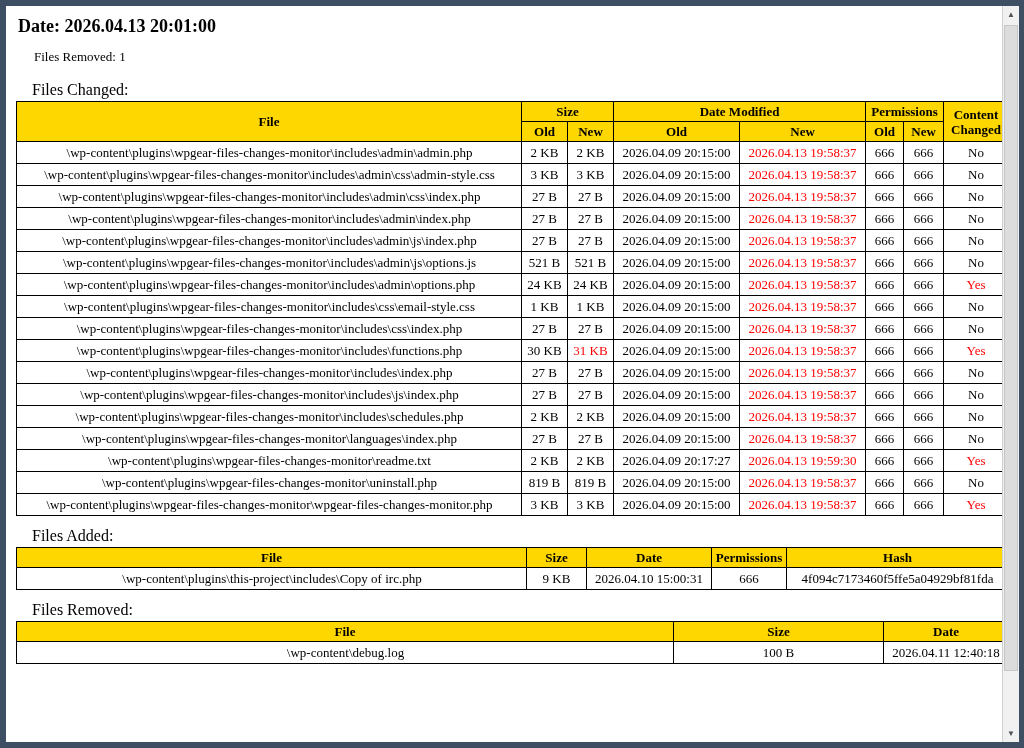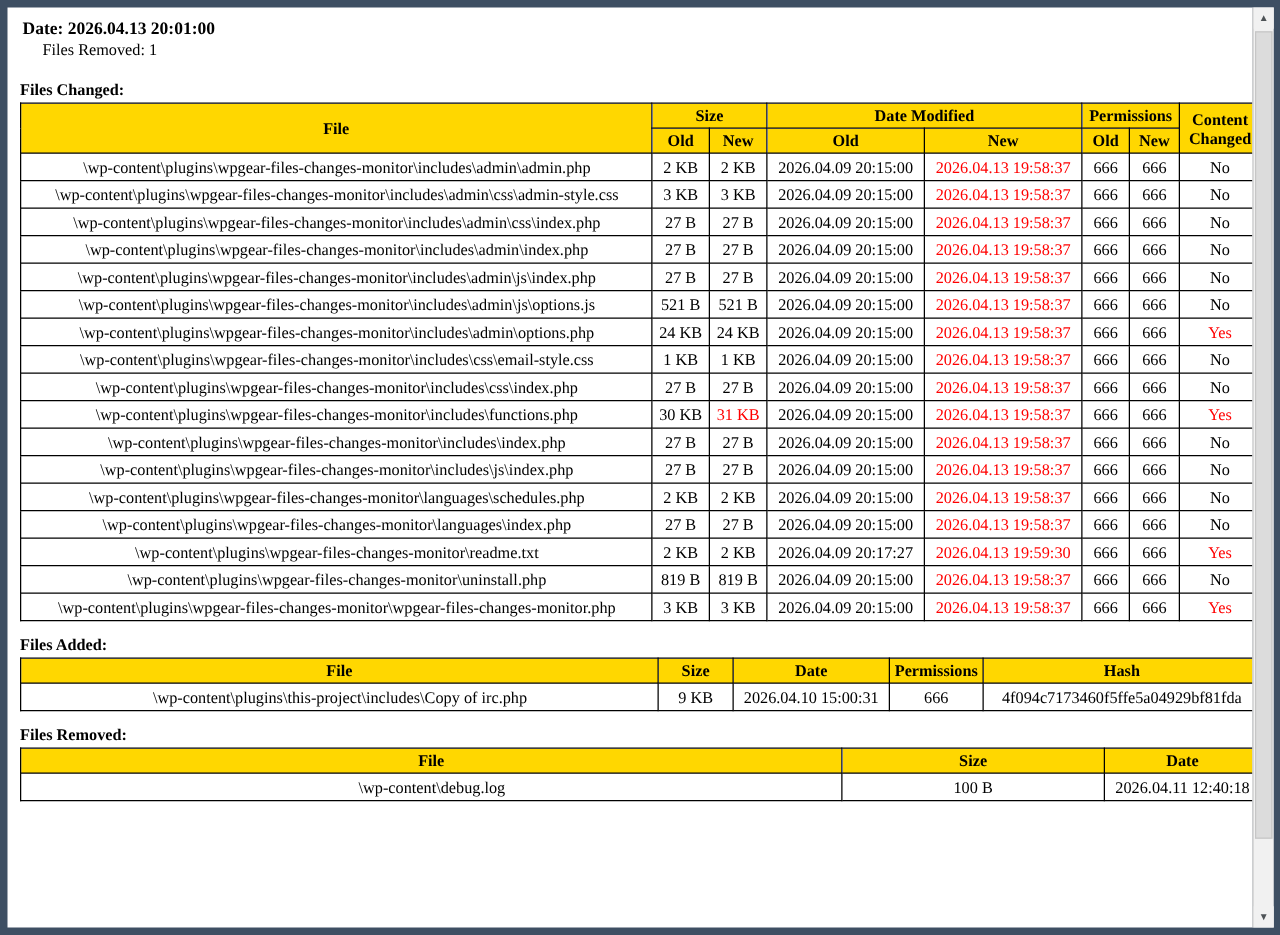--- a/index.html
+++ b/index.html
@@ -41,26 +41,26 @@
   }
   .sb-track{flex:1;position:relative;}
   .sb-thumb{
     position:absolute;left:1px;right:1px;top:2px;
     height:92%;
     background:#dcdcdc;
     border:1px solid #c6c6c6;
   }
   
   .date-heading{
-    font-size:14px;font-weight:bold;margin:2px 0 0 2px;font-family:Liberation Serif, serif;
+    font-size:18px;font-weight:bold;margin:2px 0 12px 2px;font-family:Liberation Serif, serif;
   }
   .summary{margin:0 0 16px 18px;font-size:13px;line-height:16px;}
   .summary div{white-space:pre;}
   .section-title{
-    font-size:13px;font-weight:bold;margin:0 0 2px 0;
+    font-size:16px;font-weight:normal;margin:0 0 2px 16px;
   }
   
   table{
     border-collapse:collapse;
     table-layout:fixed;
     width:992px;
     margin:0 0 11px 0;
     font-size:13px;
   }
   th,td{
@@ -237,21 +237,21 @@
             <td class="file">\wp-content\plugins\wpgear-files-changes-monitor\includes\js\index.php</td>
             <td>27 B</td>
             <td>27 B</td>
             <td>2026.04.09 20:15:00</td>
             <td class="alert">2026.04.13 19:58:37</td>
             <td>666</td>
             <td>666</td>
             <td>No</td>
           </tr>
           <tr>
-            <td class="file">\wp-content\plugins\wpgear-files-changes-monitor\languages\schedules.php</td>
+            <td class="file">\wp-content\plugins\wpgear-files-changes-monitor\includes\schedules.php</td>
             <td>2 KB</td>
             <td>2 KB</td>
             <td>2026.04.09 20:15:00</td>
             <td class="alert">2026.04.13 19:58:37</td>
             <td>666</td>
             <td>666</td>
             <td>No</td>
           </tr>
           <tr>
             <td class="file">\wp-content\plugins\wpgear-files-changes-monitor\languages\index.php</td>

